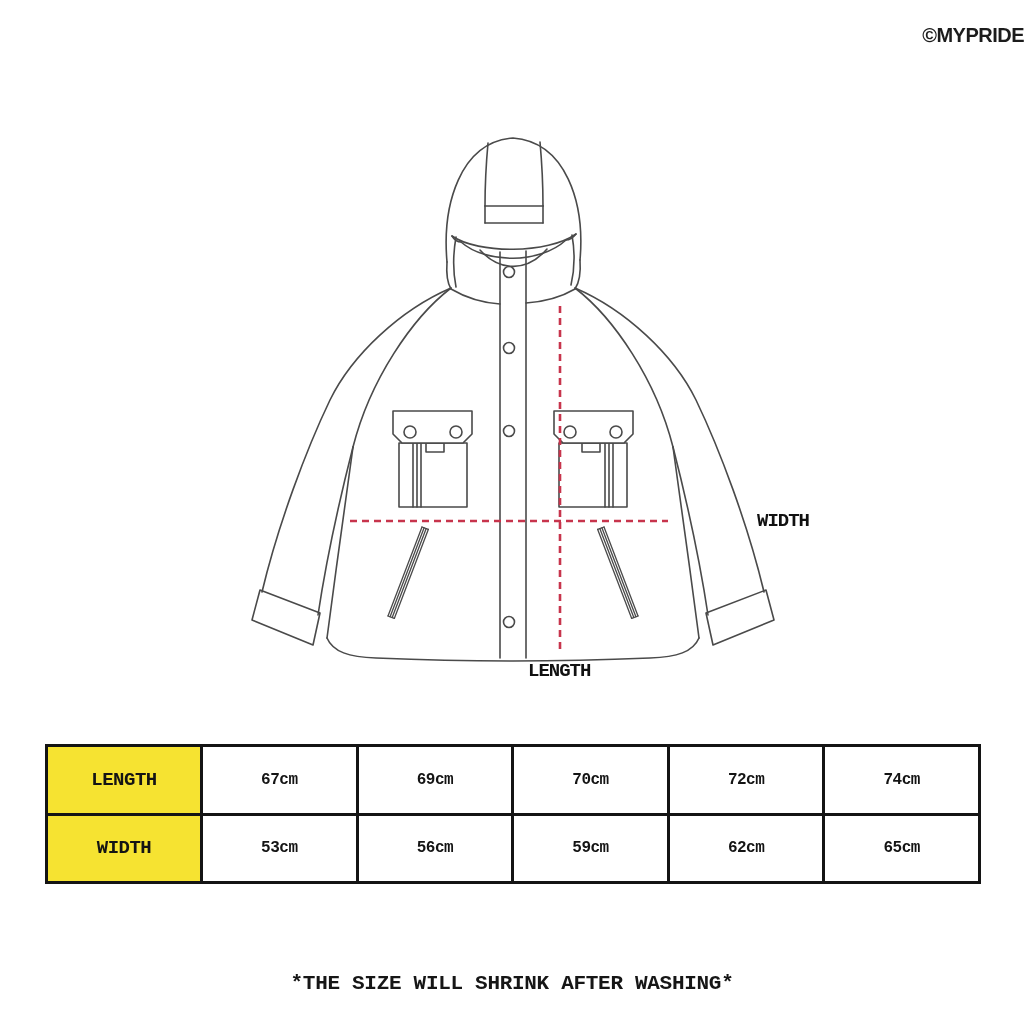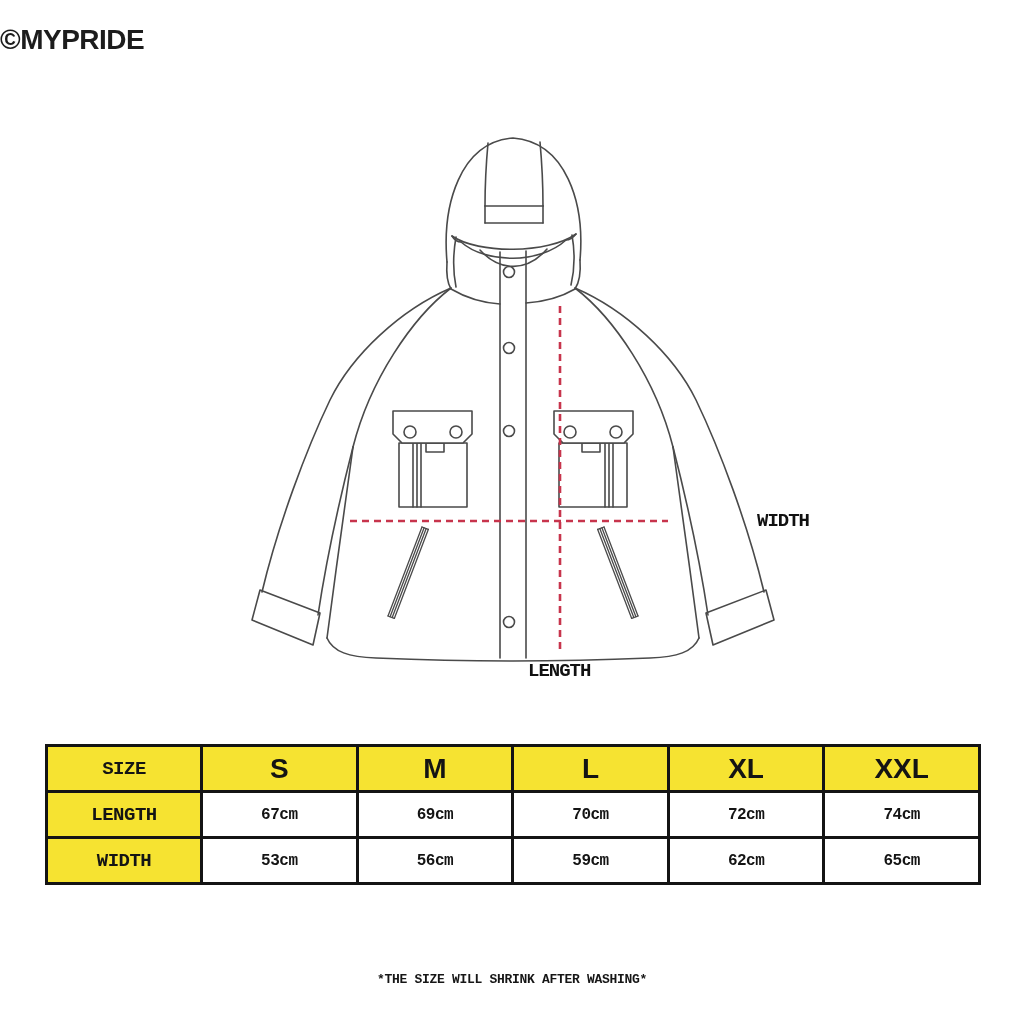--- a/index.html
+++ b/index.html
@@ -10,22 +10,22 @@
     background: #ffffff;
     overflow: hidden;
     font-family: "Liberation Sans", sans-serif;
     color: #161616;
   }
   .logo {
     position: absolute;
     top: 24px;
     left: 0;
     width: 100%;
-    text-align: left;
-    font-size: 28px;
+    text-align: right;
+    font-size: 20px;
     font-weight: 800;
     letter-spacing: -0.5px;
     color: #1c1c1c;
   }
   svg.jacket { position: absolute; left: 0; top: 0; }
   .measure-label {
     position: absolute;
     font-family: "Liberation Mono", monospace;
     font-weight: bold;
     font-size: 19px;
@@ -75,21 +75,21 @@
     color: #141414;
   }
   .note {
     position: absolute;
     top: 972px;
     left: 0;
     width: 100%;
     text-align: center;
     font-family: "Liberation Mono", monospace;
     font-weight: bold;
-    font-size: 13px;
+    font-size: 21px;
     letter-spacing: -0.3px;
     color: #161616;
   }
 </style>
 </head>
 <body>
 
 <div class="page">
 
   <div class="logo">©MYPRIDE</div>
@@ -200,28 +200,20 @@
   <table class="size-table">
     <colgroup>
       <col style="width:155px">
         <col style="width:155.6px">
         <col style="width:155.6px">
       <col style="width:155.6px">
         <col style="width:155.6px">
         <col style="width:155.6px">
     </colgroup>
     <tbody>
-      <tr>
-        <th class="yl mono-cell">SIZE</th>
-        <th class="yl size-cell">S</th>
-        <th class="yl size-cell">M</th>
-        <th class="yl size-cell">L</th>
-        <th class="yl size-cell">XL</th>
-        <th class="yl size-cell">XXL</th>
-      </tr>
       <tr>
         <th class="yl mono-cell">LENGTH</th>
         <td class="val-cell">67cm</td>
         <td class="val-cell">69cm</td>
         <td class="val-cell">70cm</td>
         <td class="val-cell">72cm</td>
         <td class="val-cell">74cm</td>
       </tr>
       <tr>
         <th class="yl mono-cell">WIDTH</th>

